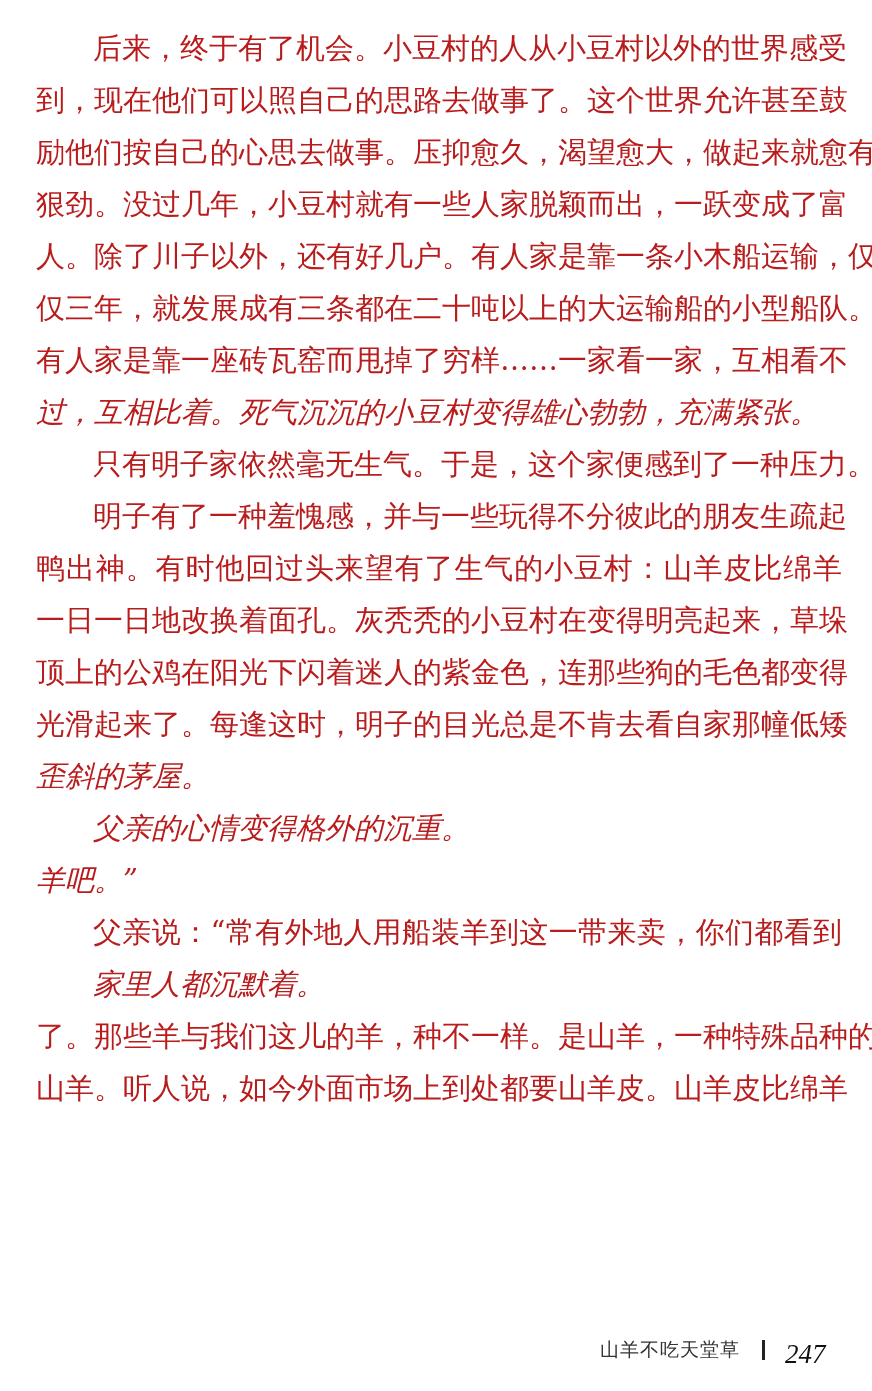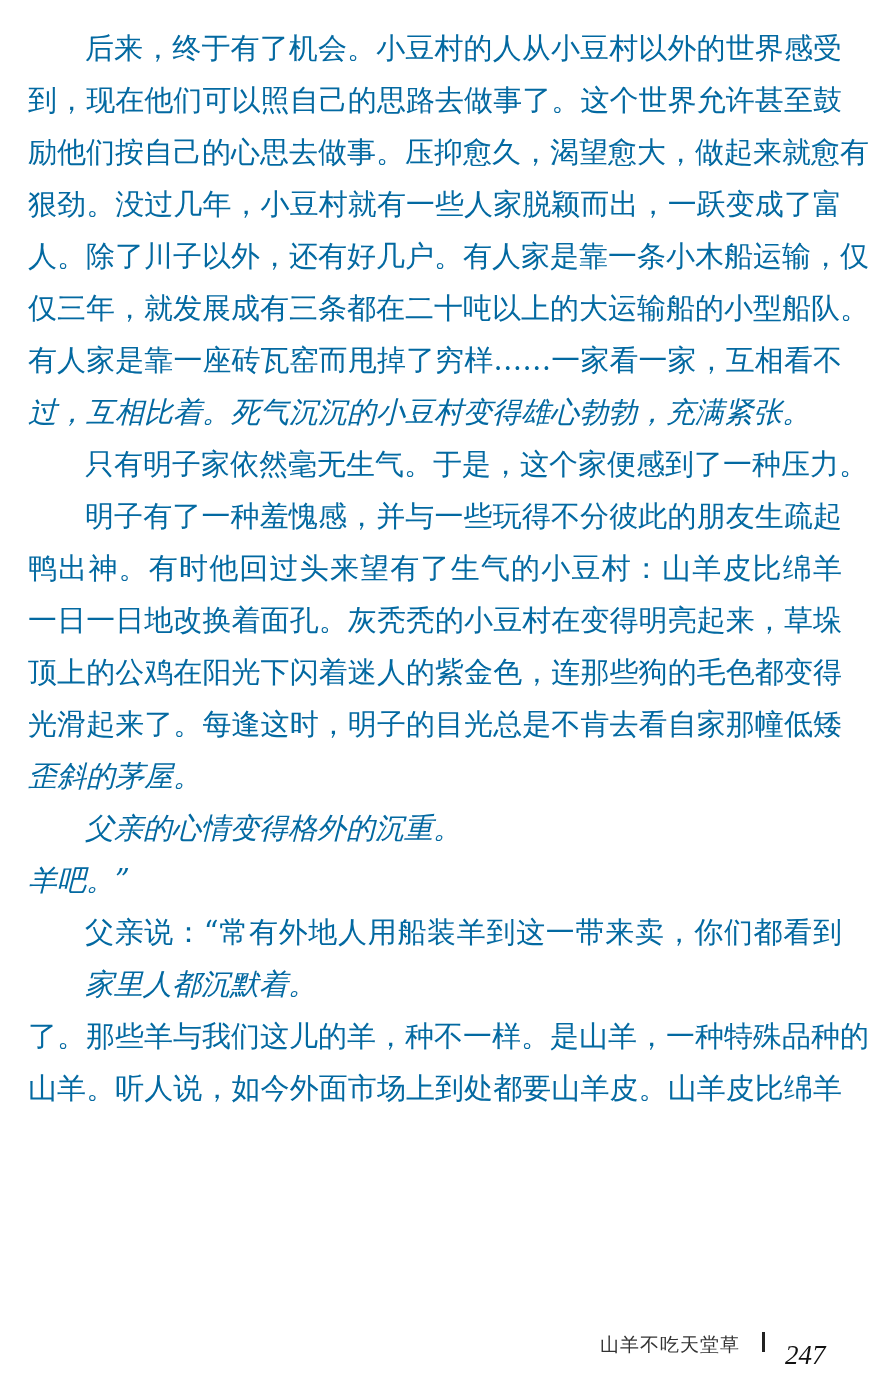--- a/index.html
+++ b/index.html
@@ -1,30 +1,31 @@
 <!DOCTYPE html>
 <html><head>
 <meta charset="utf-8">
 <style>
   html, body { margin: 0; padding: 0; background: #ffffff; }
   body { width: 872px; height: 1391px; position: relative; overflow: hidden; }
   .page { position: absolute; left: 28px; top: 22px; width: 814px; }
   .line {
     height: 52px; line-height: 52px;
     font-family: "DejaVu Serif", "Liberation Serif", serif;
-    font-size: 29px; color: #0369a1;
+    font-size: 29px; color: #b91c1c;
     white-space: nowrap;
     text-align: justify; text-align-last: justify;
     letter-spacing: 0;
+    margin-left: 8px;
   }
   .line.indent { padding-left: 57px; }
   .line.last { text-align-last: left; font-style: italic; }
   .footer {
     position: absolute; left: 600px; top: 1332px; height: 36px;
-    display: flex; 
+    display: flex; align-items: center;
     font-family: "DejaVu Sans", "Liberation Sans", sans-serif; color: #333;
   }
   .footer .title { font-size: 19px; letter-spacing: 1px; }
   .footer .sep { width: 3px; height: 20px; background: #222; margin: 0 20px 0 22px; }
   .footer .num { font-family: "Liberation Serif", "DejaVu Serif", serif; font-style: italic; font-size: 27px; color: #111; margin-top: 8px; }
 </style>
 </head>
 <body>
 
 <div class="page">

